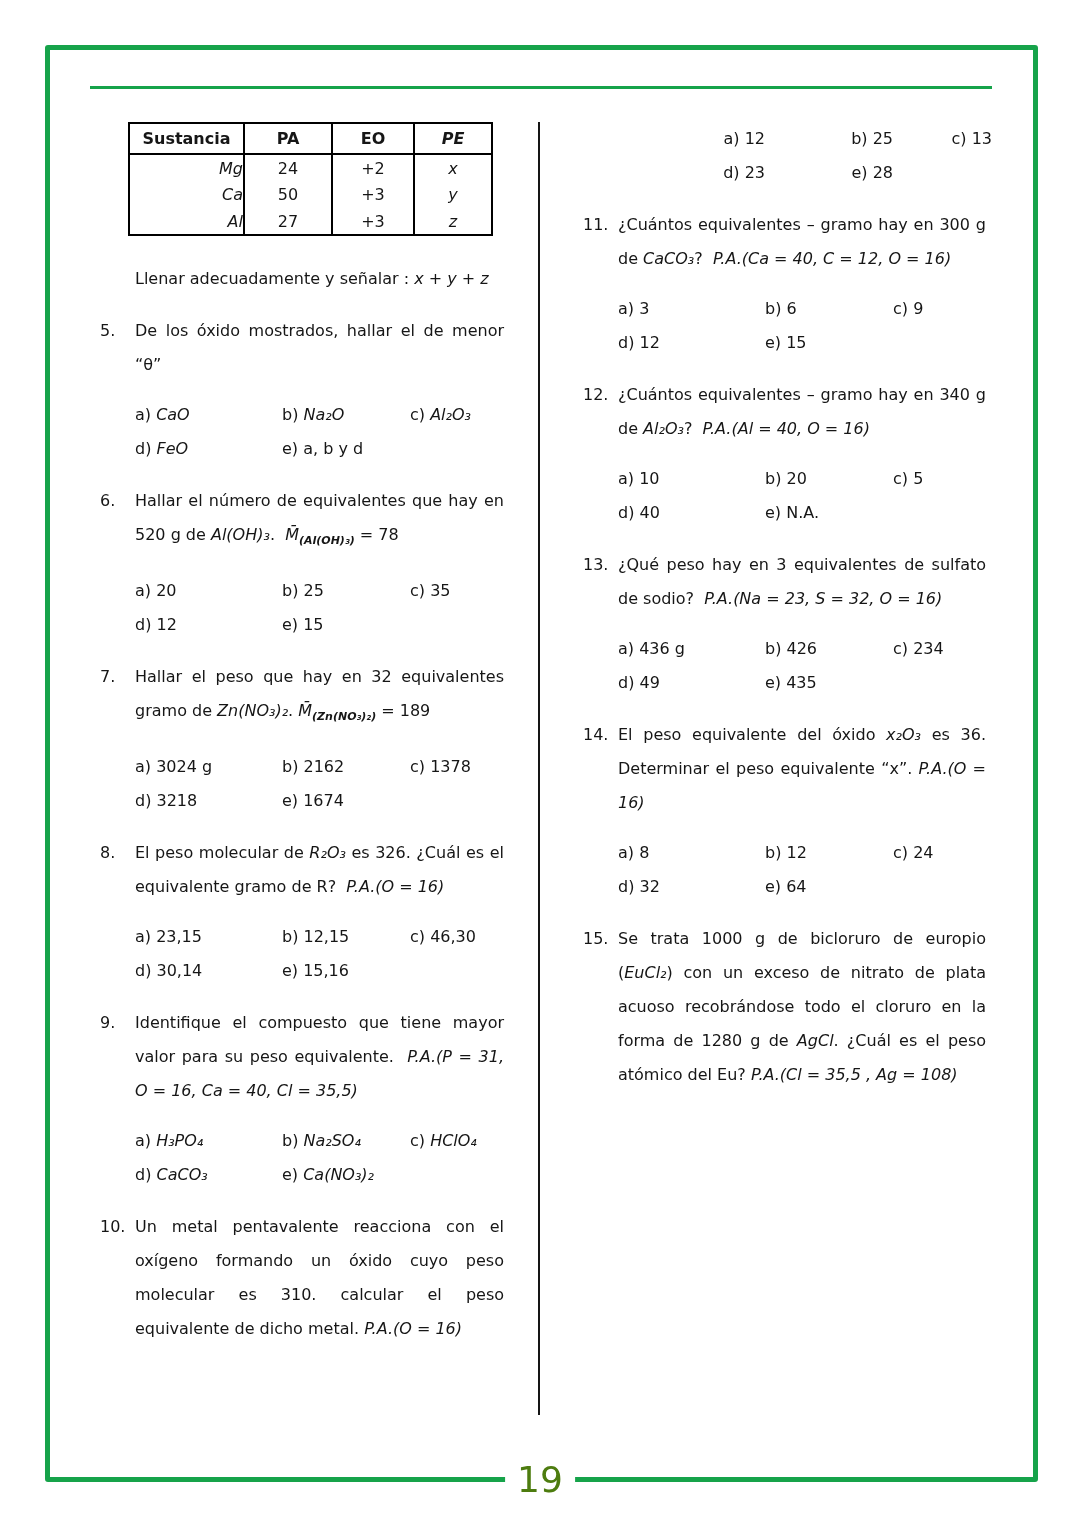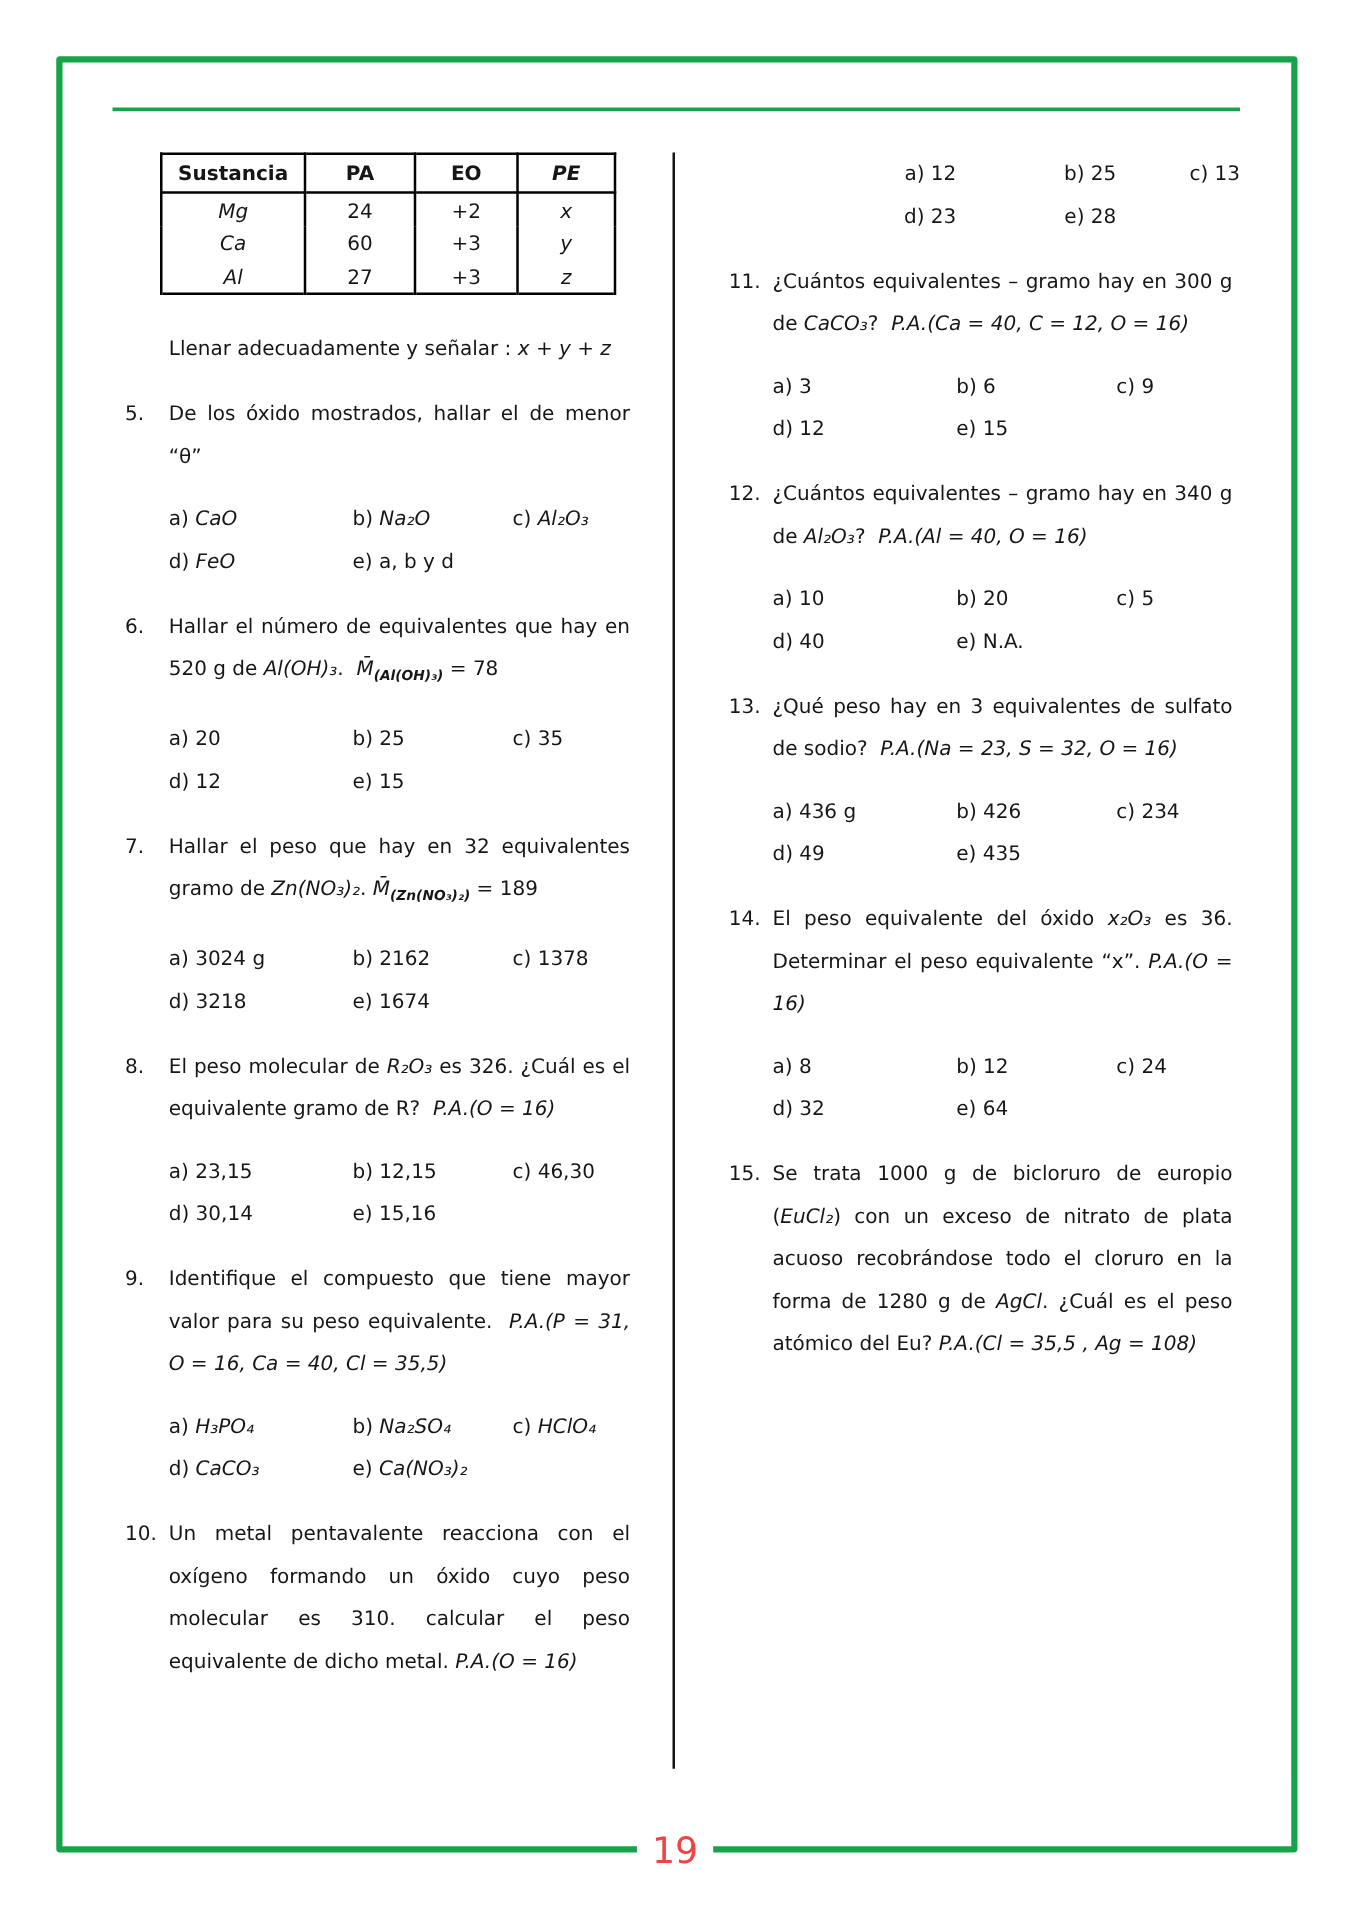--- a/index.html
+++ b/index.html
@@ -34,21 +34,21 @@
   }
   .subst-table td {
     border-left:2px solid #000; border-right:2px solid #000; padding:1px 0;
     height:27px; vertical-align:middle;
   }
   .subst-table tbody { border:2px solid #000; }
   .subst-table th:nth-child(1), .subst-table td:nth-child(1) { width:115px; }
   .subst-table th:nth-child(2), .subst-table td:nth-child(2) { width:88px; }
   .subst-table th:nth-child(3), .subst-table td:nth-child(3) { width:82px; }
   .subst-table th:nth-child(4), .subst-table td:nth-child(4) { width:78px; font-style:italic; }
-  .subst-table td:nth-child(1) { font-style:italic; }
+  .subst-table td:nth-child(1) { font-style:italic;text-align:right; }
 
   .intro-block { margin-bottom:18px; }
   .indent { margin-left:35px; }
 
   .question { display:flex; margin-bottom:18px; }
   .q-num { flex:0 0 35px; font-size:16px; line-height:34px; }
   .q-body { flex:1; }
   .col-left .q-body { padding-right:34px; }
   .col-right .q-body { padding-right:6px; }
   .q-text { font-size:16px; line-height:34px; text-align:justify; }
@@ -58,22 +58,22 @@
     display:grid; grid-template-columns:147px 128px 1fr;
     margin-top:16px; font-size:16px; line-height:34px;
   }
   .options.no-top { margin-top:0;text-align:right; }
   .top-options-block { margin-bottom:18px; }
 
   sub { font-size:11px;font-weight:bold; }
 
   .page-number {
     position:absolute; top:1462px; left:50%; transform:translateX(-50%);
-    font-size:29px; line-height:36px; background:#ffffff; padding:0 12px;
-    color:#ef4444;
+    font-size:36px; line-height:36px; background:#ffffff; padding:0 12px;
+    color:#4d7c0f;
   }
 </style>
 </head>
 <body>
 
 <div class="frame"></div>
 <div class="top-rule"></div>
 
 <div class="content">
 
@@ -90,21 +90,21 @@
       </thead>
       <tbody>
         <tr>
           <td>Mg</td>
           <td>24</td>
           <td>+2</td>
           <td>x</td>
         </tr>
         <tr>
           <td>Ca</td>
-          <td>60</td>
+          <td>50</td>
           <td>+3</td>
           <td>y</td>
         </tr>
         <tr>
           <td>Al</td>
           <td>27</td>
           <td>+3</td>
           <td>z</td>
         </tr>
       </tbody>

